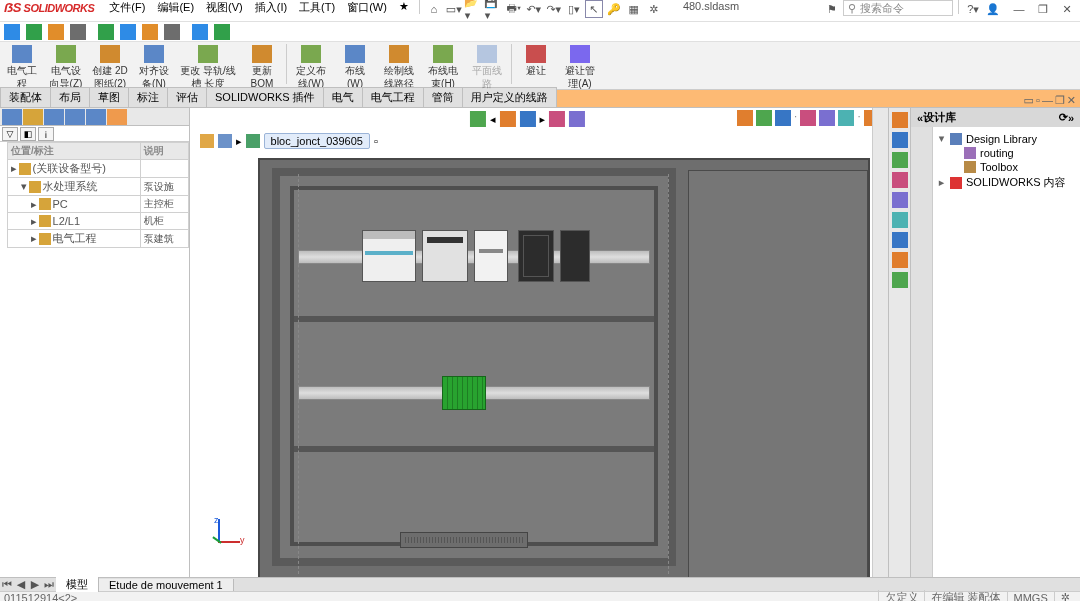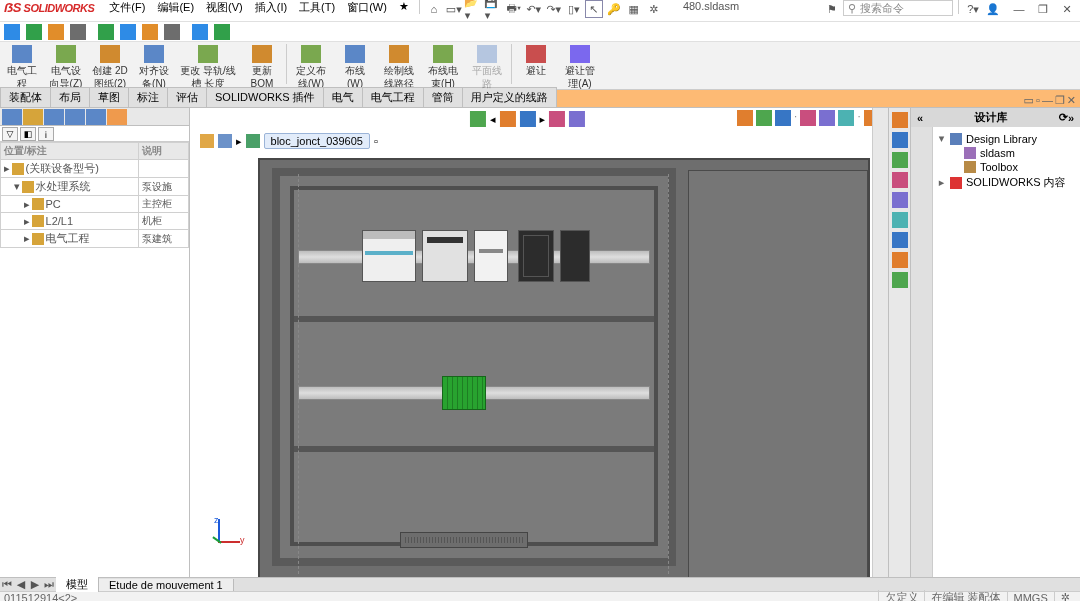--- a/index.html
+++ b/index.html
@@ -41,21 +41,21 @@
 
 .mainrow { display:flex; height: calc(601px - 20px - 20px - 48px - 18px - 14px - 12px); }
 
 
 .leftpanel { width: 190px; border-right:1px solid #bfbfbf; background:#fff; display:flex; flex-direction:column; }
 .lp-toolbar { height:18px; background:#e8e8e8; display:flex; align-items:center; gap:1px; border-bottom:1px solid #bfbfbf; padding:0 2px;}
 .lp-toolbar .lpb { width:20px; height:16px; background:#5b87c7; }
 .lp-toolbar .lpb.gold{background:#d6a43a;} .lp-toolbar .lpb.red{background:#ef9a4d;}
 .lp-filter { height:16px; display:flex; gap:2px; border-bottom:1px solid #ccc; padding:1px 2px; }
 .lp-filter .fbtn { width:16px; height:14px; border:1px solid #aaa; background:#f5f5f5; display:flex; align-items:center; justify-content:center; font-size:9px;}
-.lp-grid { flex:1; overflow:hidden; }
+.lp-grid { flex:1; overflow:hidden;padding-left:7px; }
 .lp-grid table { width:100%; border-collapse:collapse; }
 .lp-grid th, .lp-grid td { border:1px solid #d0d0d0; padding:1px 3px; text-align:left; font-size:10px; color:#555; background:#fff;}
 .lp-grid th { background:#e8e8e8; color:#888;}
 .lp-grid .treecell { display:flex; align-items:center; gap:2px; }
 .treeicon { width:12px;height:12px;background:#d6a43a; display:inline-block;}
 
 
 .gfx { flex:1; position:relative; background:#fff; overflow:hidden; }
 .gfx-toolbar { position:absolute; top:2px; left:50%; transform:translateX(-60%); height:18px; display:flex; gap:4px; align-items:center; }
 .gfx-toolbar .gbtn { width:16px;height:16px; }
@@ -423,42 +423,42 @@
     <div class="vbtn vc5"></div>
     <div class="vbtn vc6"></div>
     <div class="vbtn vc2"></div>
     <div class="vbtn vc1"></div>
     <div class="vbtn vc3"></div>
   </div>
 
   <div class="dlib">
     <div class="dlib-title">
       <span>«</span>
-      <span class="sp" style="text-align:center">设计库</span>
+      <span class="sp" style="">设计库</span>
       <span>⟳</span>
       <span>»</span>
     </div>
     <div class="dlib-row" style="flex:1">
       <div class="dlib-vbar">
         <div class="vbtn vc1"></div>
         <div class="vbtn vc2"></div>
         <div class="vbtn vc3"></div>
         <div class="vbtn vc4"></div>
         <div class="vbtn vc5"></div>
       </div>
       <div class="dlib-tree">
         <div class="node">
             <span class="exp">▾</span>
             <span class="nicon nic-lib"></span>
             <span>Design Library</span>
           </div>
         <div class="node" style="padding-left:14px">
             <span class="exp"></span>
             <span class="nicon nic-route"></span>
-            <span>sldasm</span>
+            <span>routing</span>
           </div>
         <div class="node" style="padding-left:14px">
             <span class="exp"></span>
             <span class="nicon nic-tool"></span>
             <span>Toolbox</span>
           </div>
         <div class="node">
             <span class="exp">▸</span>
             <span class="nicon nic-sw"></span>
             <span>SOLIDWORKS 内容</span>

